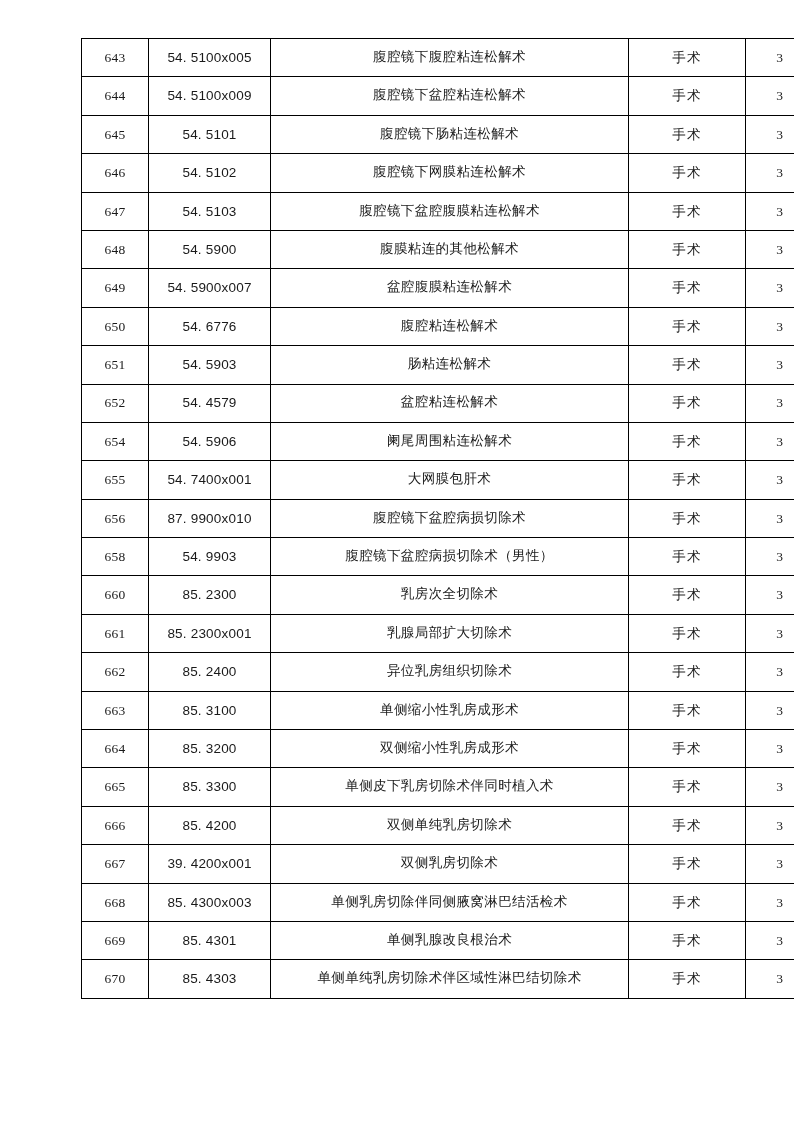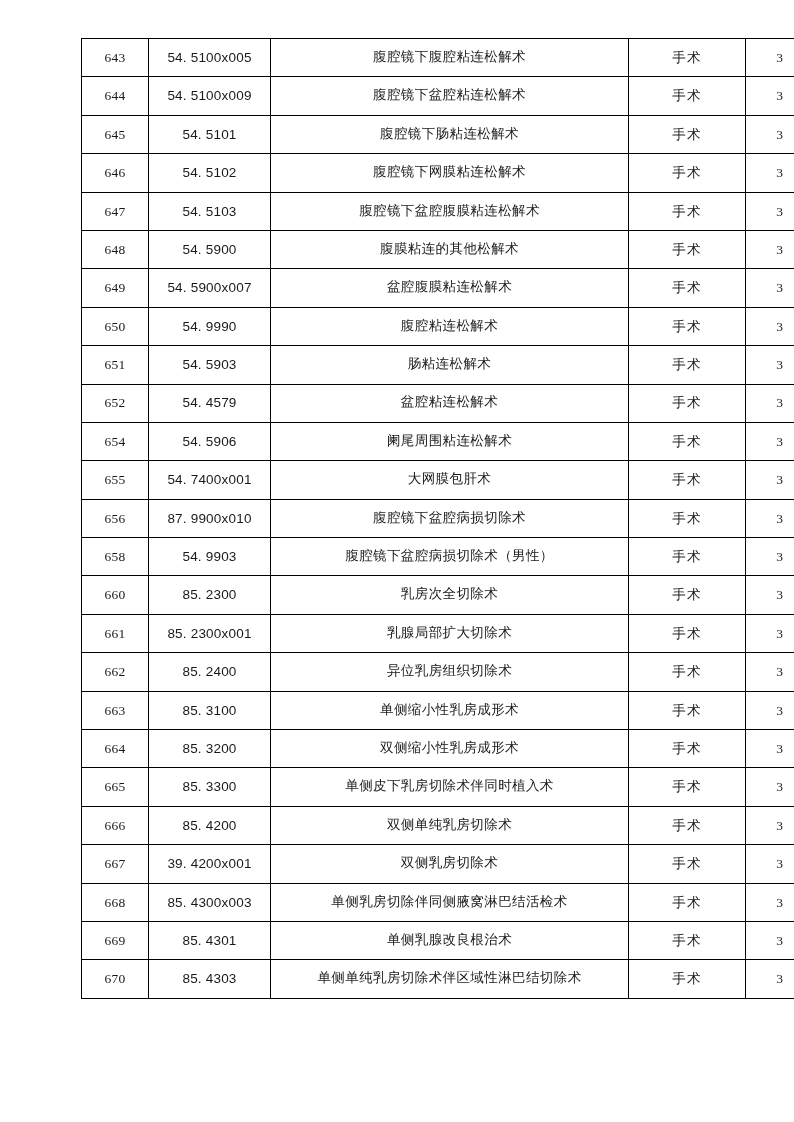--- a/index.html
+++ b/index.html
@@ -136,21 +136,21 @@
           </tr>
           <tr>
             <td class="cell-seq">649</td>
             <td class="cell-code">54. 5900x007</td>
             <td class="cell-name">盆腔腹膜粘连松解术</td>
             <td class="cell-type">手术</td>
             <td class="cell-level">3</td>
           </tr>
           <tr>
             <td class="cell-seq">650</td>
-            <td class="cell-code">54. 9990</td>
+            <td class="cell-code">54. 6776</td>
             <td class="cell-name">腹腔粘连松解术</td>
             <td class="cell-type">手术</td>
             <td class="cell-level">3</td>
           </tr>
           <tr>
             <td class="cell-seq">651</td>
             <td class="cell-code">54. 5903</td>
             <td class="cell-name">肠粘连松解术</td>
             <td class="cell-type">手术</td>
             <td class="cell-level">3</td>

